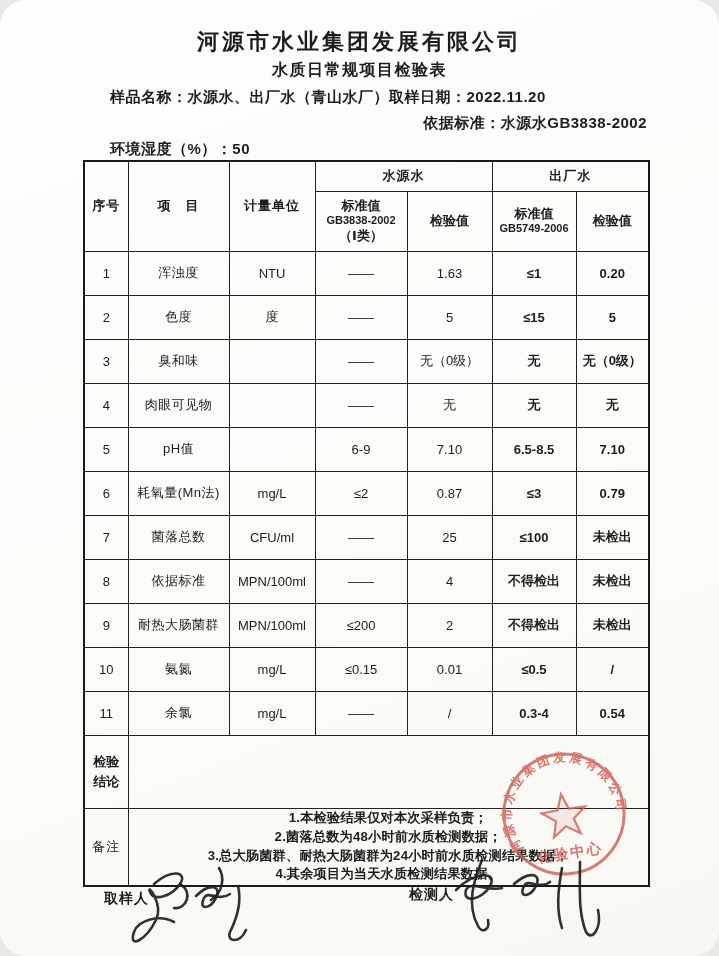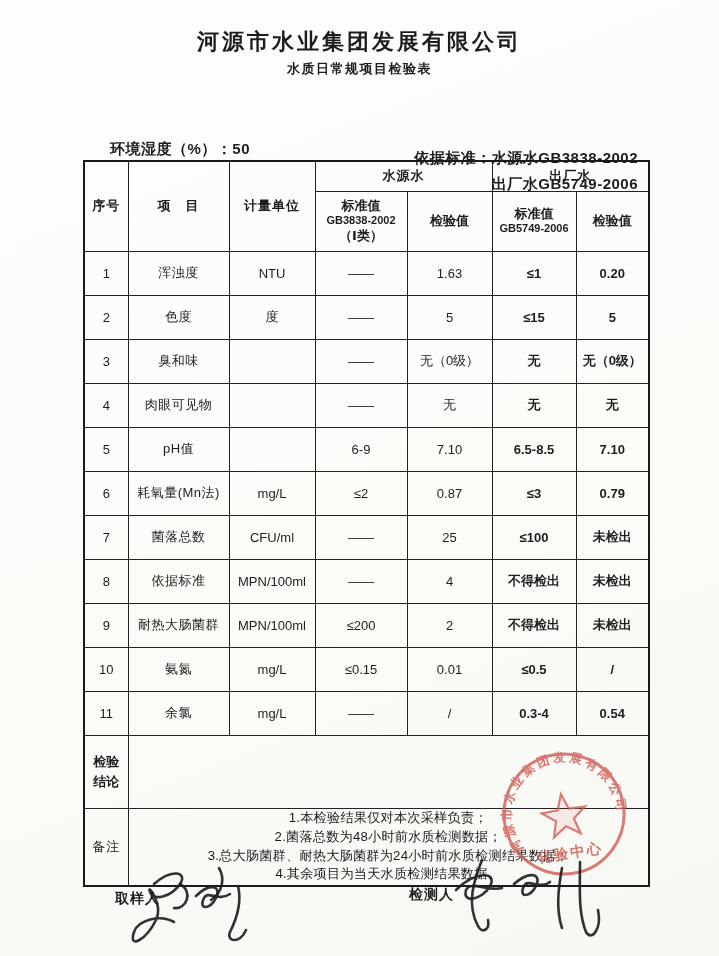--- a/index.html
+++ b/index.html
@@ -1,31 +1,31 @@
 <!DOCTYPE html>
 <html><head>
 <meta charset="utf-8">
 <style>
   html,body{margin:0;padding:0;background:#e9e9e7;}
   .page{
     position:relative;width:719px;height:956px;margin:0 auto;
     background:linear-gradient(160deg,#fdfdfc 0%,#fbfbf8 60%,#f7f7f3 100%);
     font-family:"Liberation Sans","DejaVu Sans",sans-serif;
-    color:#1d1d1d;overflow:hidden;
+    color:#1d1d1d;overflow:hidden;border-radius:26px;
   }
   .company-title{
     position:absolute;top:27px;left:0;width:100%;text-align:center;
     font-size:22px;font-weight:700;letter-spacing:3px;
   }
   .doc-title{
     position:absolute;top:60px;left:0;width:100%;text-align:center;
-    font-size:13px;font-weight:600;letter-spacing:1.5px;
+    font-size:16px;font-weight:600;letter-spacing:1.5px;
   }
   .info-line{position:absolute;left:110px;font-size:15px;font-weight:600;letter-spacing:.5px;white-space:nowrap;}
-  .info-right{position:absolute;font-size:15px;font-weight:600;letter-spacing:.5px;white-space:nowrap;text-align:right;right:81px;margin-top:35px;}
+  .info-right{position:absolute;font-size:15px;font-weight:600;letter-spacing:.5px;white-space:nowrap;text-align:right;right:72px;}
   .l1{top:88px;} .l2{top:114px;} .l3{top:140px;}
 
   table.report{
     position:absolute;left:83px;top:160px;width:565px;
     border-collapse:collapse;table-layout:fixed;
     border:2px solid #1a1a1a;
   }
   table.report td{
     border:1px solid #222;text-align:center;vertical-align:middle;
     font-size:13px;padding:0 2px;overflow:hidden;
@@ -34,46 +34,46 @@
   tr.conclusion-row{height:73px;} tr.remarks-row{height:78px;}
   .hdr{font-weight:600;font-size:13.5px;letter-spacing:1px;margin-top:10px;}
   .std-hdr{font-weight:600;font-size:12.5px;line-height:1.25;letter-spacing:0;}
   .gb{font-size:11px;letter-spacing:0;font-weight:600;}
   td.item-cell{text-align:left;padding-left:7px;letter-spacing:.5px;}
   td.out-std{font-weight:600;}
   td.out-val{font-weight:700;}
   td.conclusion-label{white-space:pre-line;font-weight:600;line-height:1.5;font-size:14px;}
   td.remarks-label{font-weight:400;font-size:14px;letter-spacing:1px;margin-top:20px;}
   td.remarks-cell{text-align:left;padding:3px 6px;}
-  .remark-line{font-size:13.2px;font-weight:400;line-height:1.42;letter-spacing:.2px;}
+  .remark-line{font-size:13.2px;font-weight:700;line-height:1.42;letter-spacing:.2px;}
 
   .sign-label{position:absolute;font-size:14px;font-weight:600;letter-spacing:1px;}
-  .sampler-label{left:115px;top:890px;}
+  .sampler-label{left:104px;top:890px;}
   .tester-label{left:409px;top:886px;}
   .sig-svg{position:absolute;}
   .sig-left{left:120px;top:862px;}
   .sig-flourish{left:205px;top:866px;}
   .sig-right{left:438px;top:848px;}
   .sig-svg path{fill:none;stroke:#1f1f1f;stroke-width:2.6;stroke-linecap:round;stroke-linejoin:round;opacity:.92;}
 
   .stamp{position:absolute;left:498px;top:748px;width:132px;height:132px;transform:rotate(-9deg);opacity:.82;}
 </style>
 </head>
 <body>
 
 <div class="page">
 
   <div class="company-title">河源市水业集团发展有限公司</div>
   <div class="doc-title">水质日常规项目检验表</div>
 
+  <div class="info-line l1"><span>样品名称：</span><span>水源水、出厂水（青山水厂）</span><span>取样日期：</span><span>2022.11.20</span></div>
 
   <div class="info-right l2"><span>依据标准：</span><span>水源水GB3838-2002</span></div>
 
   <div class="info-line l3"><span>环境湿度（%）：</span><span>50</span></div>
-  <div class="info-right l3"><span>出厂水GB5749-2006</span></div>
 
   <table class="report">
     <colgroup>
       <col style="width:44px">
         <col style="width:101px">
         <col style="width:86px">
       <col style="width:92px">
         <col style="width:85px">
         <col style="width:84px">
         <col style="width:73px">

